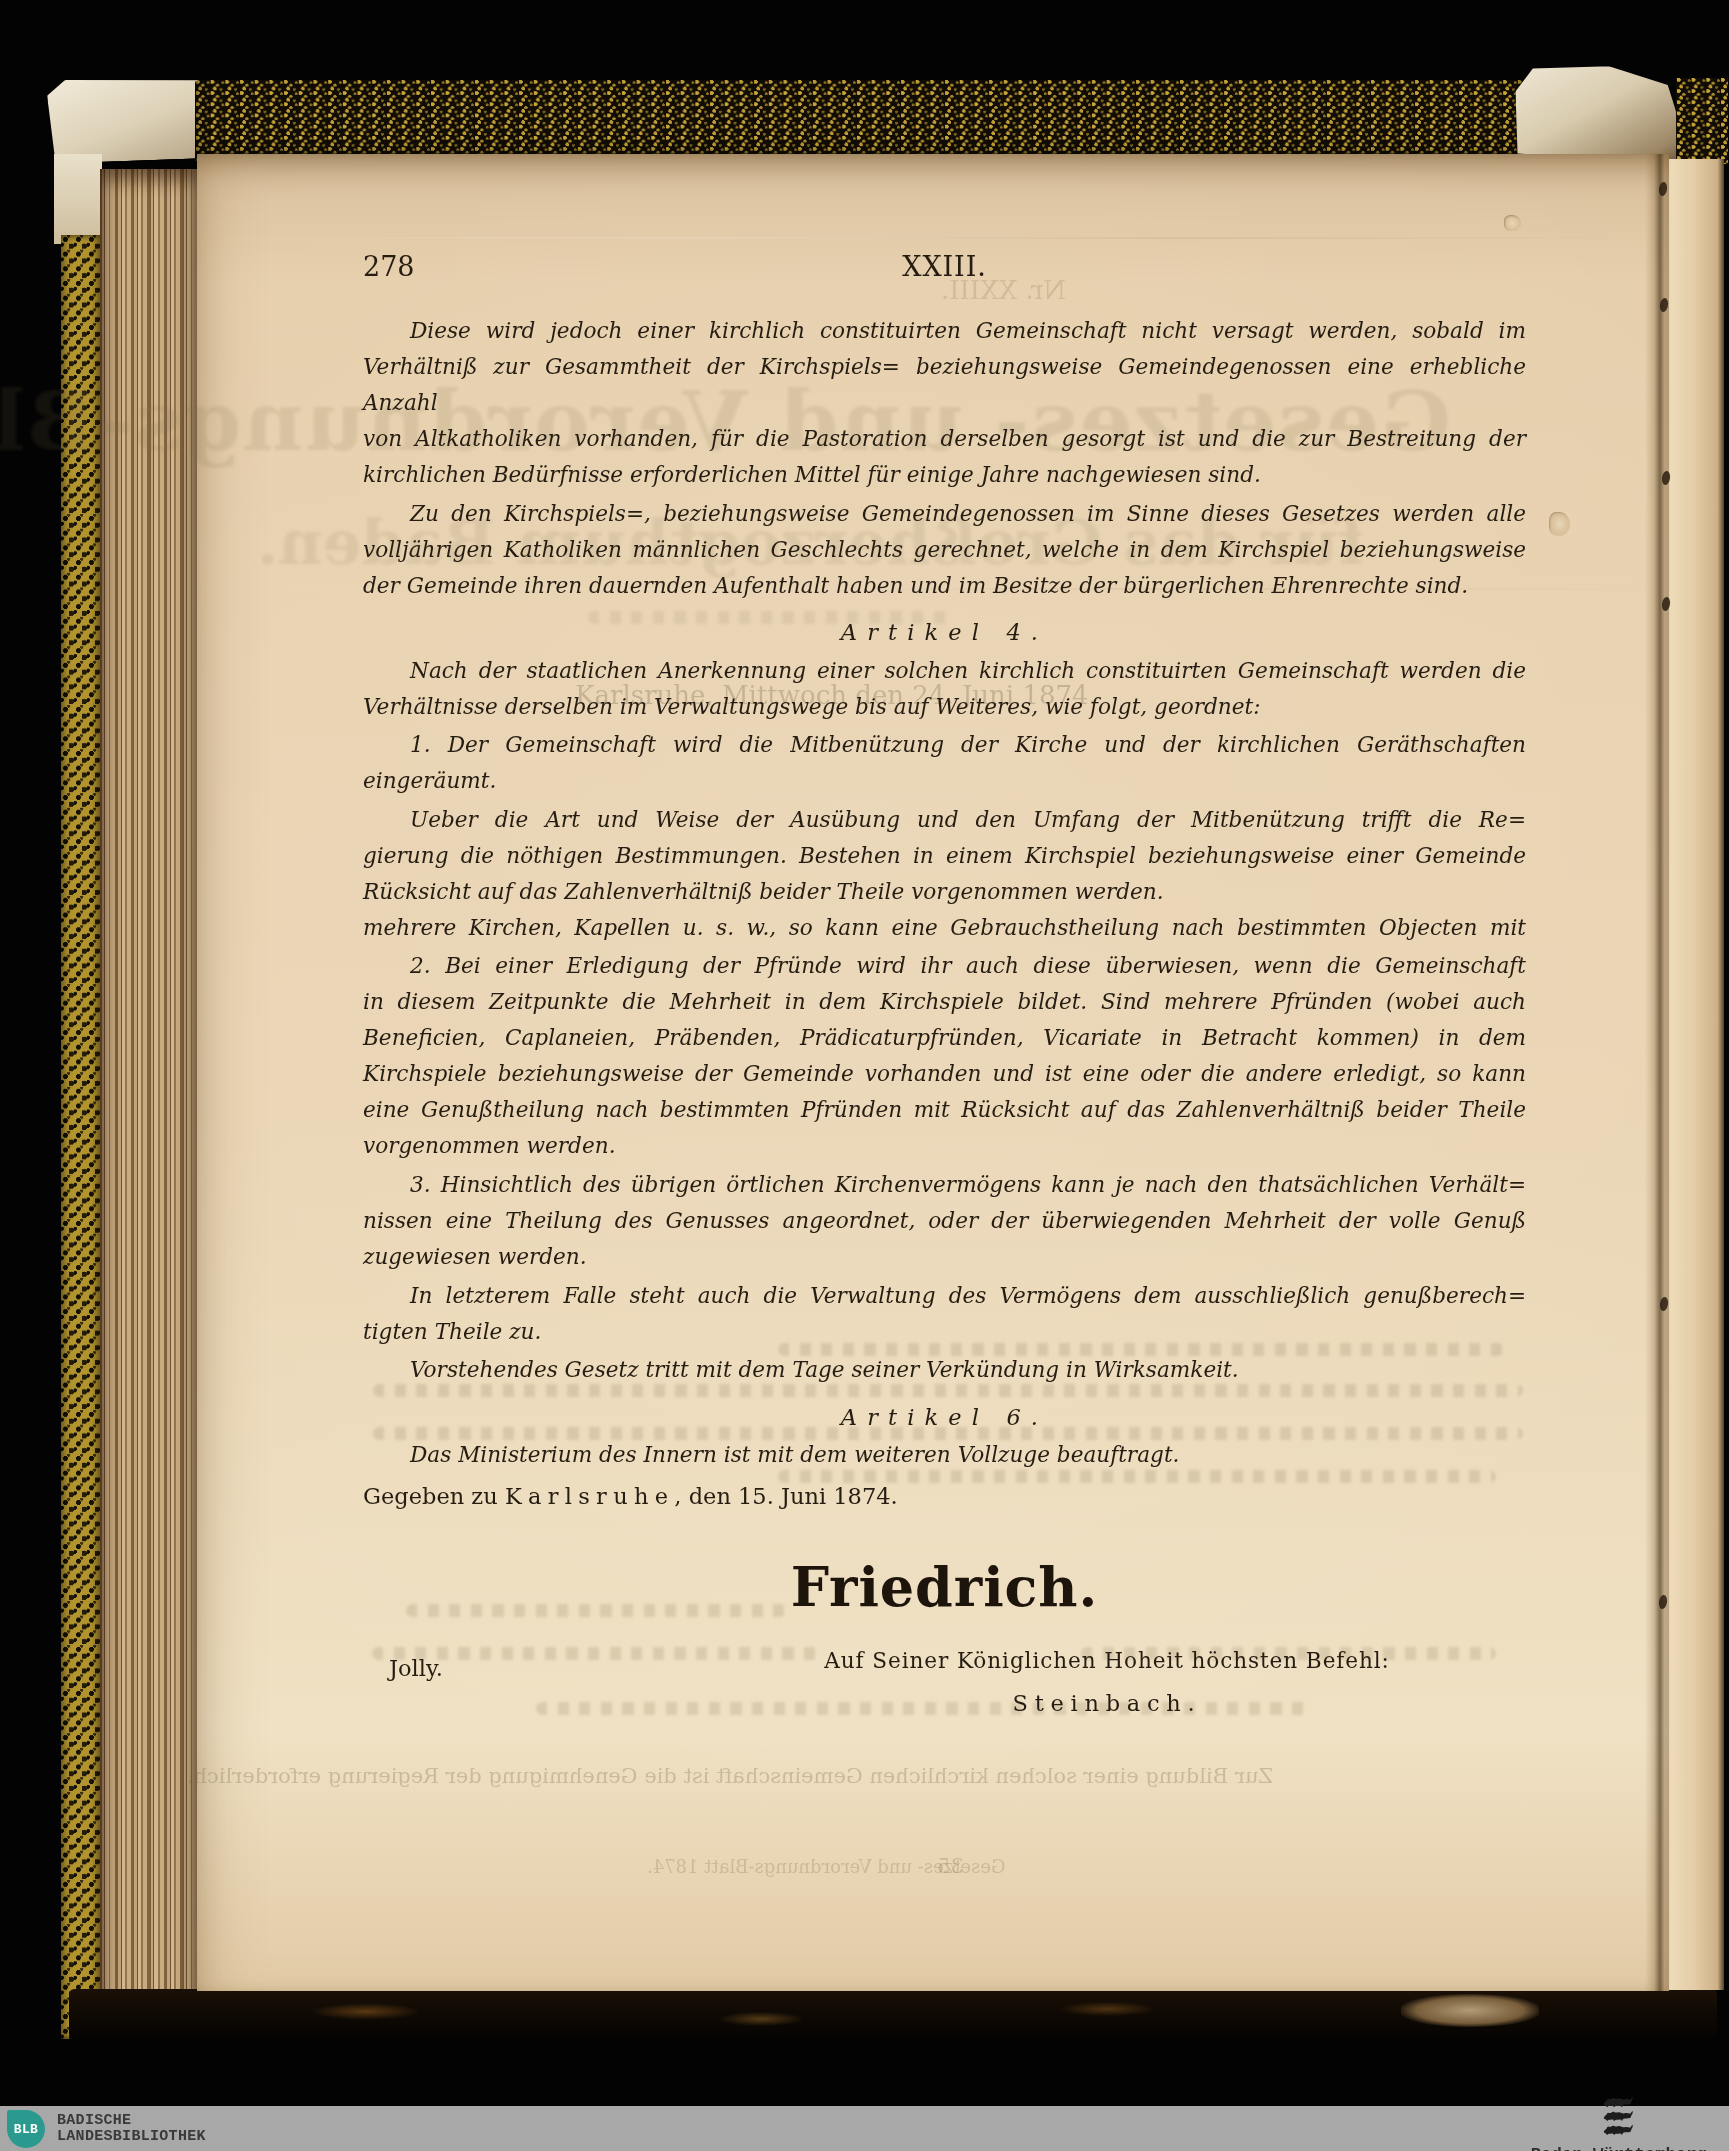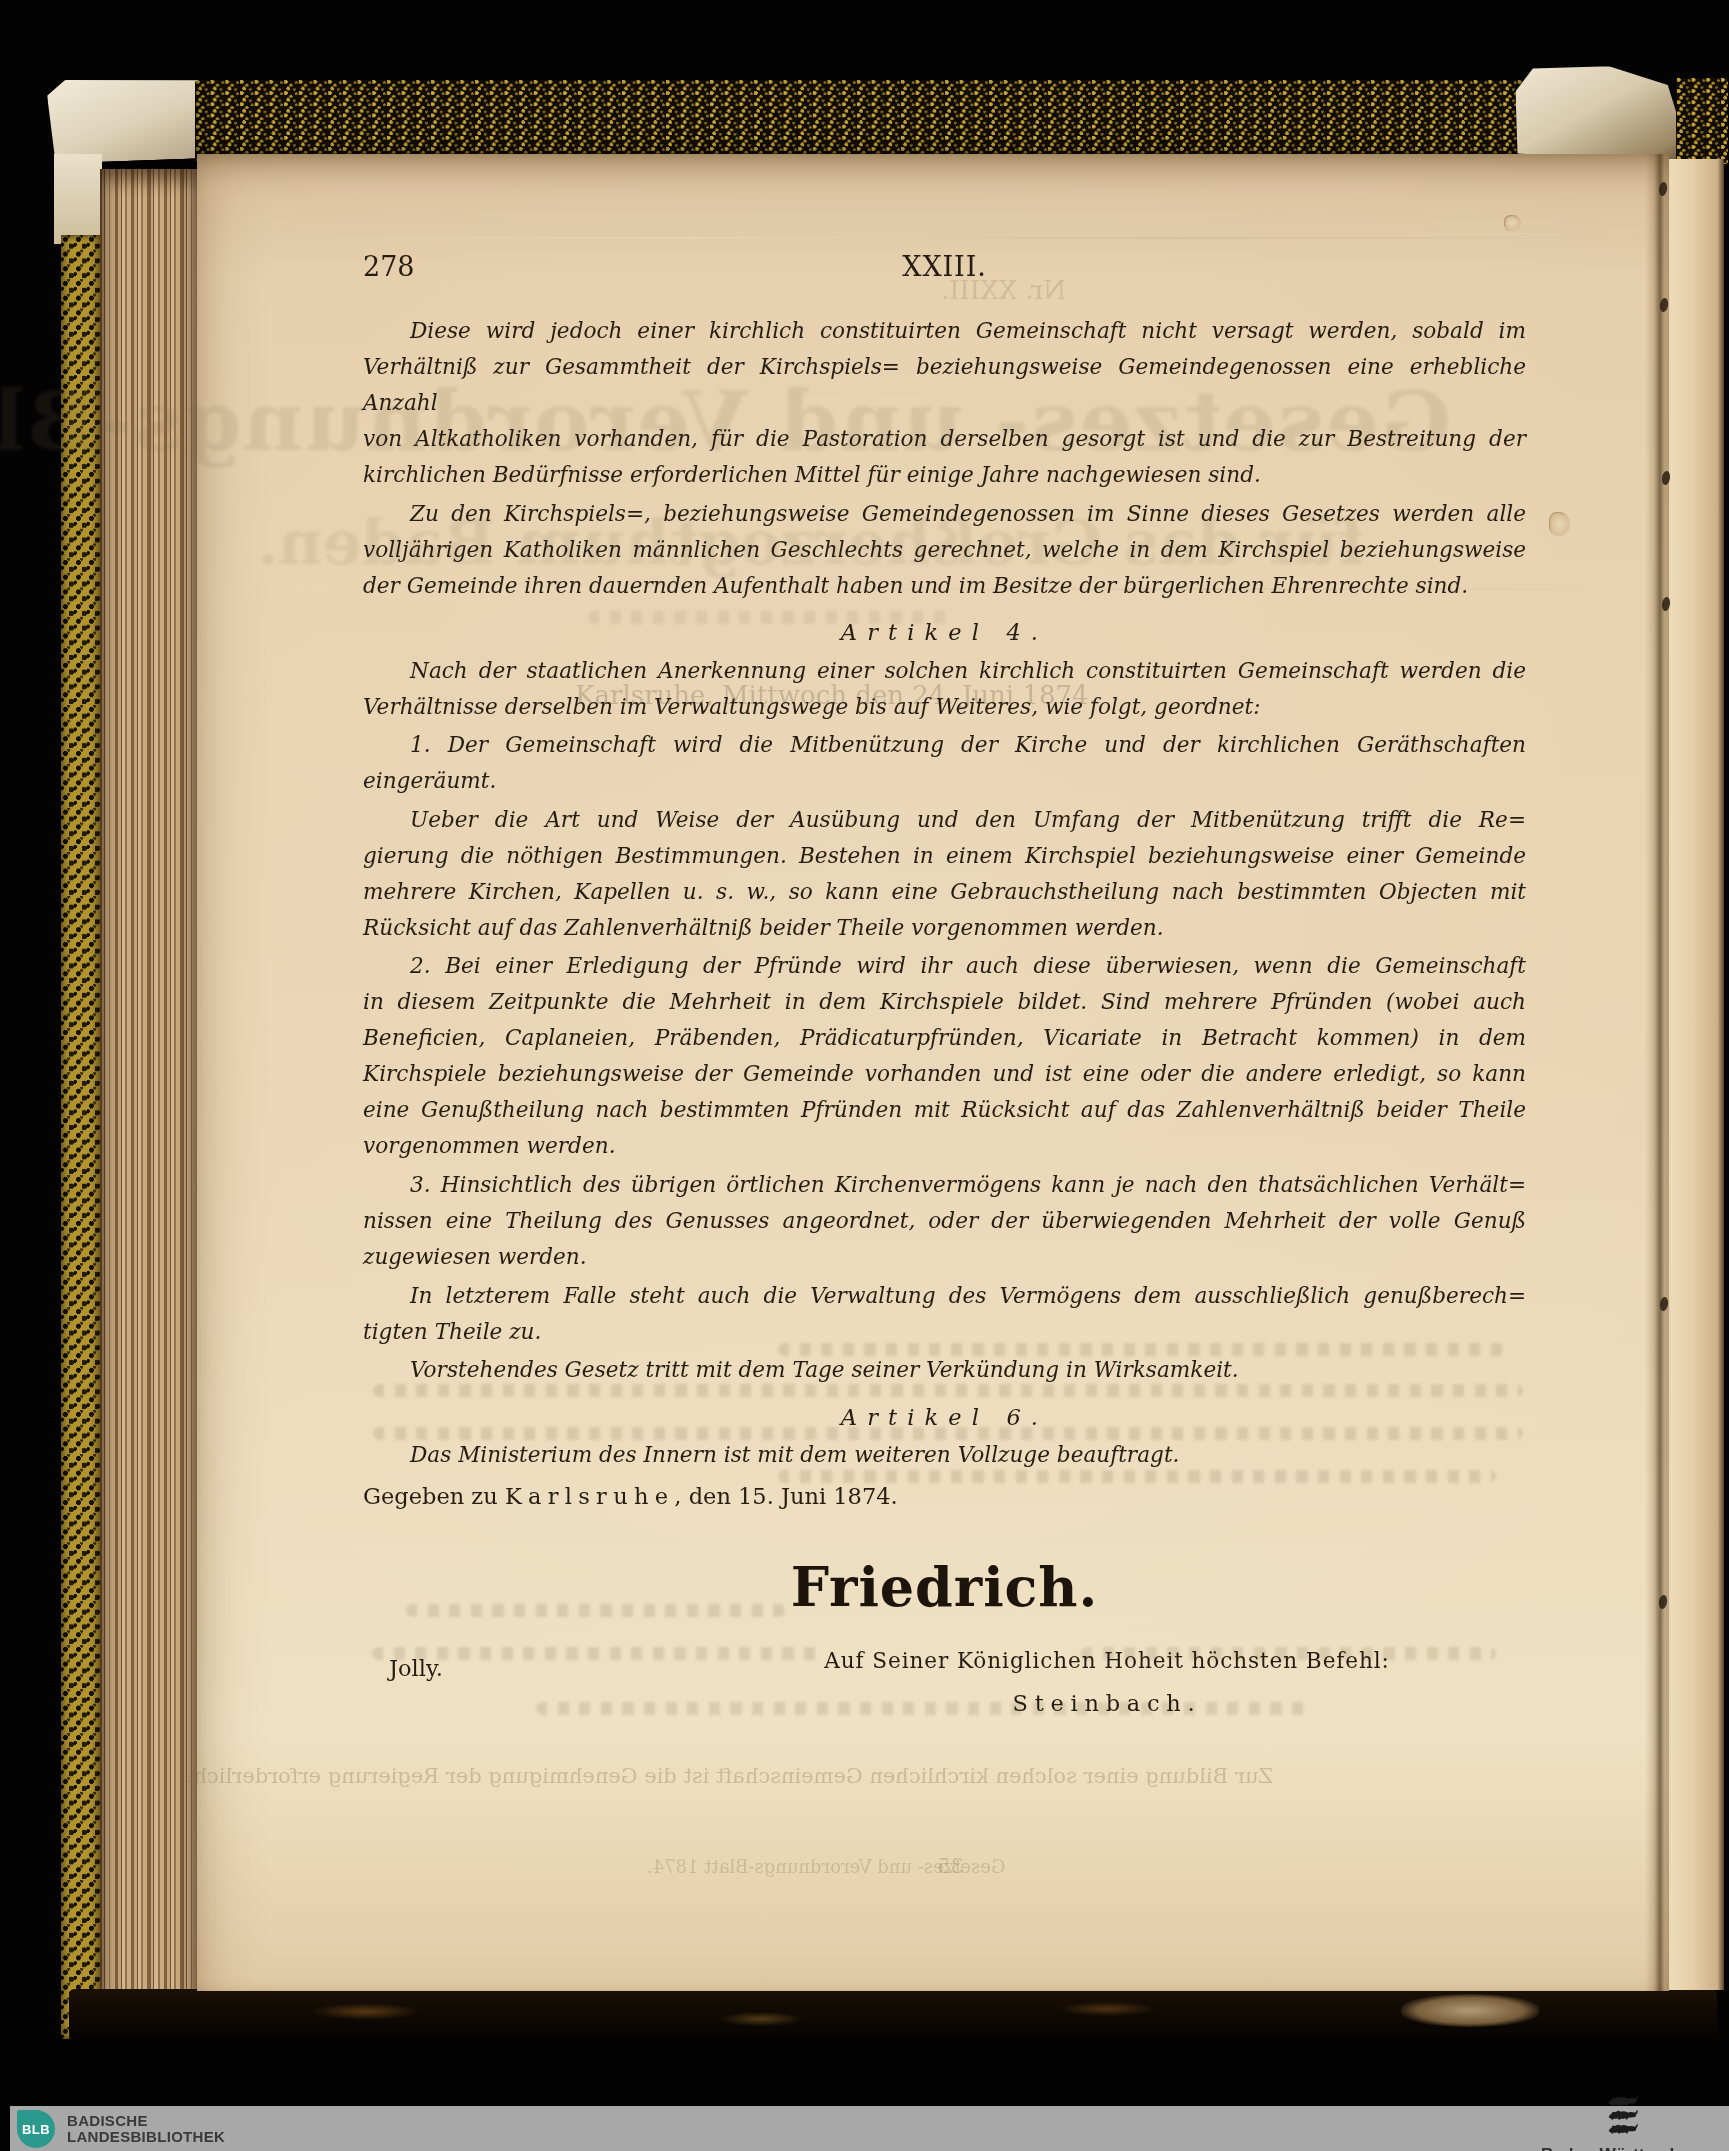--- a/index.html
+++ b/index.html
@@ -98,22 +98,22 @@
   .sp{letter-spacing:.28em;}
   .signature{margin-top:38px;text-align:center;font-size:54px;font-weight:bold;line-height:69px;
         letter-spacing:0.9px;color:#1d150c;}
   .sig-row{display:flex;justify-content:space-between;margin-top:21px;}
   .jolly{font-size:22.5px;margin-top:12px;margin-left:26px;}
   .order-col{width:674px;margin-right:82px;text-align:center;}
   .order-line{font-size:21.6px;line-height:36px;letter-spacing:0.9px;}
   .order-name{font-size:22.5px;margin-top:10.4px;letter-spacing:.3em;}
 
   
-  .footer-bar{position:absolute;left:10px;right:0;top:2106px;height:46px;background:#a8a8a8;
-        font-family:Liberation Sans, sans-serif;display:flex;align-items:center;justify-content:space-between;gap:12px;}
+  .footer-bar{position:absolute;left:0;right:0;top:2106px;height:46px;background:#a8a8a8;
+        font-family:Liberation Mono, monospace;display:flex;align-items:center;justify-content:space-between;gap:12px;}
   .blb-group{display:flex;align-items:center;gap:12px;margin-left:7px;}
   .blb-logo{width:38px;height:38px;border-radius:2.6px 50% 50% 50%;background:#2a9a8f;
         display:flex;align-items:center;justify-content:center;color:#fff;font-weight:bold;font-size:13px;letter-spacing:0.4px;}
   .blb-name{color:#3a3a3a;font-weight:bold;font-size:15px;line-height:16.4px;letter-spacing:0.3px;}
   .bw-group{display:flex;align-items:center;gap:8.6px;margin-right:22px;flex-direction:column;}
   .bw-lions{width:33px;height:42px;}
   .bw-name{color:#2e2e2e;font-size:17.3px;font-weight:bold;}
 </style>
 </head>
 <body>
@@ -176,22 +176,22 @@
             <div class="line ind">Nach der staatlichen Anerkennung einer solchen kirchlich constituirten Gemeinschaft werden die</div>
             <div class="line last">Verhältnisse derselben im Verwaltungswege bis auf Weiteres, wie folgt, geordnet:</div>
           </div>
           <div class="para">
             <div class="line ind">1. Der Gemeinschaft wird die Mitbenützung der Kirche und der kirchlichen Geräthschaften</div>
             <div class="line last">eingeräumt.</div>
           </div>
           <div class="para">
             <div class="line ind">Ueber die Art und Weise der Ausübung und den Umfang der Mitbenützung trifft die Re=</div>
             <div class="line">gierung die nöthigen Bestimmungen.  Bestehen in einem Kirchspiel beziehungsweise einer Gemeinde</div>
+            <div class="line last">Rücksicht auf das Zahlenverhältniß beider Theile vorgenommen werden.</div>
             <div class="line">mehrere Kirchen, Kapellen u. s. w., so kann eine Gebrauchstheilung nach bestimmten Objecten mit</div>
-            <div class="line last">Rücksicht auf das Zahlenverhältniß beider Theile vorgenommen werden.</div>
           </div>
           <div class="para">
             <div class="line ind">2. Bei einer Erledigung der Pfründe wird ihr auch diese überwiesen, wenn die Gemeinschaft</div>
             <div class="line">in diesem Zeitpunkte die Mehrheit in dem Kirchspiele bildet.  Sind mehrere Pfründen (wobei auch</div>
             <div class="line">Beneficien, Caplaneien, Präbenden, Prädicaturpfründen, Vicariate in Betracht kommen) in dem</div>
             <div class="line">Kirchspiele beziehungsweise der Gemeinde vorhanden und ist eine oder die andere erledigt, so kann</div>
             <div class="line">eine Genußtheilung nach bestimmten Pfründen mit Rücksicht auf das Zahlenverhältniß beider Theile</div>
             <div class="line last">vorgenommen werden.</div>
           </div>
           <div class="para">

